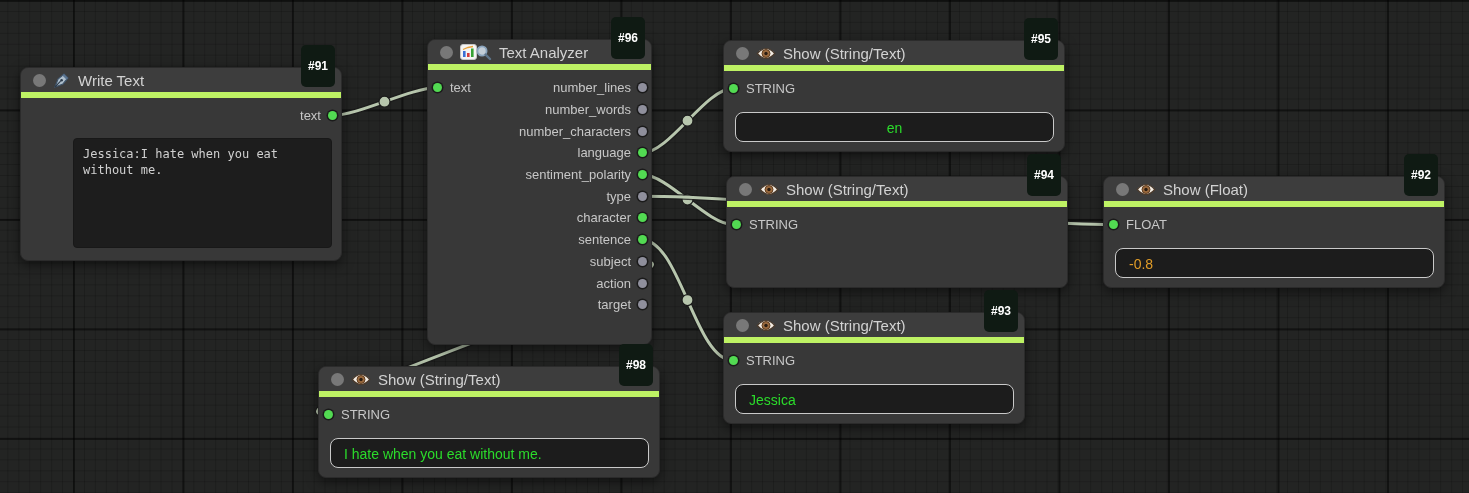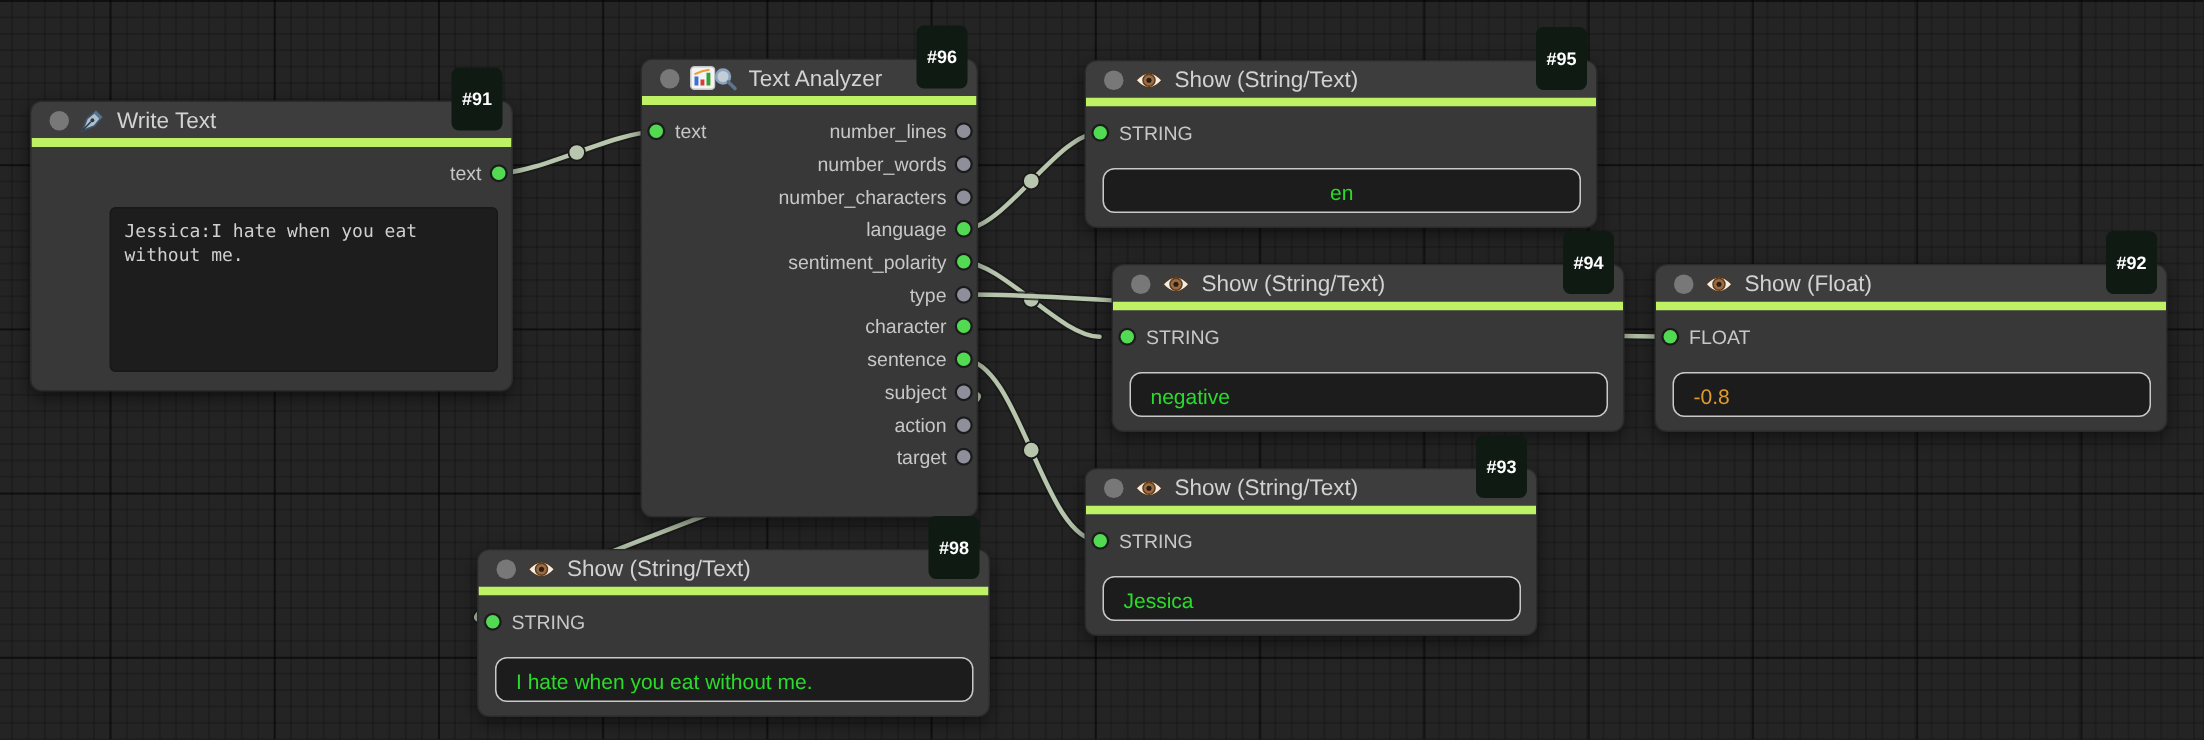--- a/index.html
+++ b/index.html
@@ -194,40 +194,39 @@
     </div>
     <div class="rows">
       <div class="row srow">
         <span class="pdot in connected"></span>
         <span class="plabel in">STRING</span>
       </div>
     </div>
     <div class="field green">en</div>
   </div>
 
-  <div class="node" style="left:741px;top:176px;width:342px;height:112px;">
+  <div class="node" style="left:726px;top:176px;width:342px;height:112px;">
     <div class="badge">#94</div>
     <div class="titlebar">
       <span class="tdot"></span>
       <span class="nicon">
         <svg class="ic" width="20" height="15" viewBox="0 0 20 15">
             <path d="M1.2 7.5 Q10 -2.5 18.8 7.5 Q10 17.5 1.2 7.5 Z" fill="#f3ece3" stroke="#4a3a2c" stroke-width="1.2"></path>
             <circle cx="10" cy="7.5" r="4" fill="#9c6b3f" stroke="#5d3c1f"></circle>
             <circle cx="10" cy="7.5" r="1.7" fill="#2b1d12"></circle>
           </svg>
       </span>
       <span class="ntitle">Show (String/Text)</span>
     </div>
     <div class="rows">
       <div class="row srow">
         <span class="pdot in connected"></span>
         <span class="plabel in">STRING</span>
       </div>
     </div>
-    <div class="field green">negative</div>
   </div>
 
   <div class="node" style="left:723px;top:312px;width:302px;height:112px;">
     <div class="badge">#93</div>
     <div class="titlebar">
       <span class="tdot"></span>
       <span class="nicon">
         <svg class="ic" width="20" height="15" viewBox="0 0 20 15">
             <path d="M1.2 7.5 Q10 -2.5 18.8 7.5 Q10 17.5 1.2 7.5 Z" fill="#f3ece3" stroke="#4a3a2c" stroke-width="1.2"></path>
             <circle cx="10" cy="7.5" r="4" fill="#9c6b3f" stroke="#5d3c1f"></circle>

